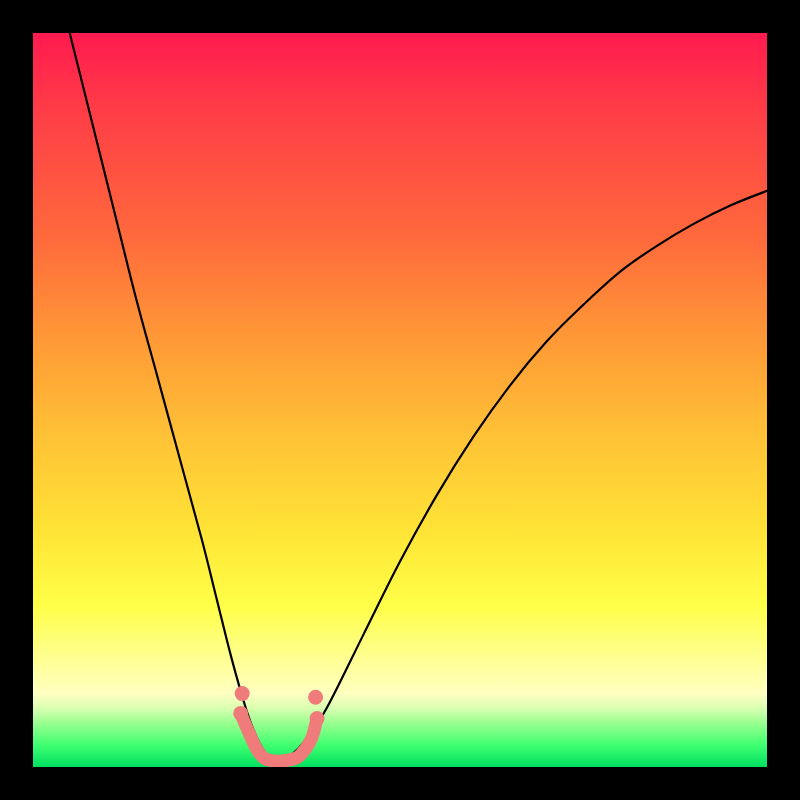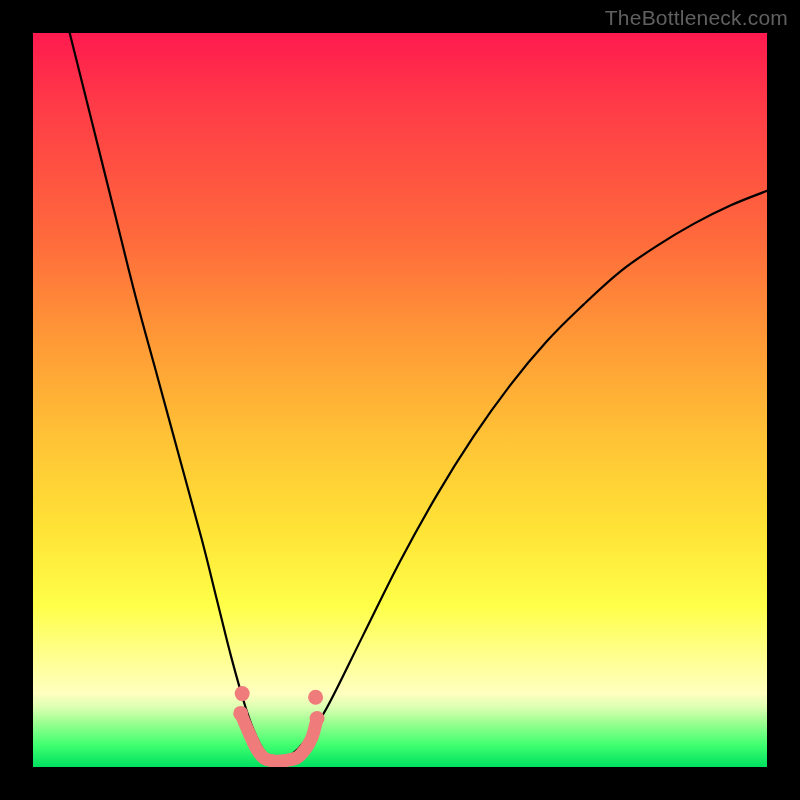--- a/index.html
+++ b/index.html
@@ -79,14 +79,13 @@
       <path d="M 36.70 0.00 C 40.66 15.85, 50.79 56.37, 58.72 88.08 C 66.65 119.79, 72.81 144.45, 80.74 176.16 C 88.67 207.87, 94.83 233.85, 102.76 264.24 C 110.69 294.63, 116.85 315.91, 124.78 344.98 C 132.71 374.05, 138.87 396.65, 146.80 425.72 C 154.73 454.79, 162.21 481.36, 168.82 506.46 C 175.43 531.56, 178.22 544.04, 183.50 565.18 C 188.78 586.32, 192.90 604.08, 198.18 623.90 C 203.46 643.72, 208.24 660.75, 212.86 675.28 C 217.48 689.81, 219.91 696.05, 223.87 704.64 C 227.83 713.23, 230.92 718.76, 234.88 722.99 C 238.84 727.22, 241.93 728.13, 245.89 728.13 C 249.85 728.13, 252.28 726.56, 256.90 722.99 C 261.52 719.42, 264.97 716.90, 271.58 708.31 C 278.19 699.72, 283.03 694.44, 293.60 675.28 C 304.17 656.12, 317.09 628.30, 330.30 601.88 C 343.51 575.46, 353.79 553.58, 367.00 528.48 C 380.21 503.38, 390.49 484.88, 403.70 462.42 C 416.91 439.96, 427.19 423.52, 440.40 403.70 C 453.61 383.88, 463.89 369.50, 477.10 352.32 C 490.31 335.14, 500.59 322.81, 513.80 308.28 C 527.01 293.75, 537.29 284.13, 550.50 271.58 C 563.71 259.03, 573.99 249.12, 587.20 238.55 C 600.41 227.98, 610.69 221.45, 623.90 212.86 C 637.11 204.27, 647.39 198.11, 660.60 190.84 C 673.81 183.57, 684.09 178.44, 697.30 172.49 C 710.51 166.54, 727.39 160.45, 734.00 157.81" id="black-curve-path" fill="none" stroke="#000" stroke-width="2.2" stroke-linecap="round" stroke-linejoin="round"></path>
       <path d="M 207.72 680.42 C 209.31 684.12, 213.62 694.50, 216.53 700.97 C 219.44 707.44, 221.23 712.02, 223.87 716.38 C 226.51 720.74, 227.91 723.08, 231.21 725.19 C 234.51 727.31, 238.26 727.73, 242.22 728.13 C 246.18 728.52, 249.27 728.05, 253.23 727.39 C 257.19 726.73, 260.94 726.31, 264.24 724.46 C 267.54 722.61, 268.94 720.69, 271.58 717.12 C 274.22 713.55, 276.67 710.32, 278.92 704.64 C 281.17 698.96, 283.13 688.99, 284.06 685.56" id="pink-accent-path" fill="none" stroke="#ef7b7b" stroke-width="13" stroke-linecap="round" stroke-linejoin="round"></path>
       <g id="pink-markers">
           <circle cx="207.72" cy="680.42" r="7.5" fill="#ef7b7b"></circle>
           <circle cx="209.19" cy="660.60" r="7.5" fill="#ef7b7b"></circle>
           <circle cx="284.06" cy="685.56" r="7.5" fill="#ef7b7b"></circle>
           <circle cx="282.59" cy="664.27" r="7.5" fill="#ef7b7b"></circle>
         </g>
     </svg>
   </div>
-  <div class="watermark">TheBottleneck.com</div>
 </div>
 
 </body></html>

